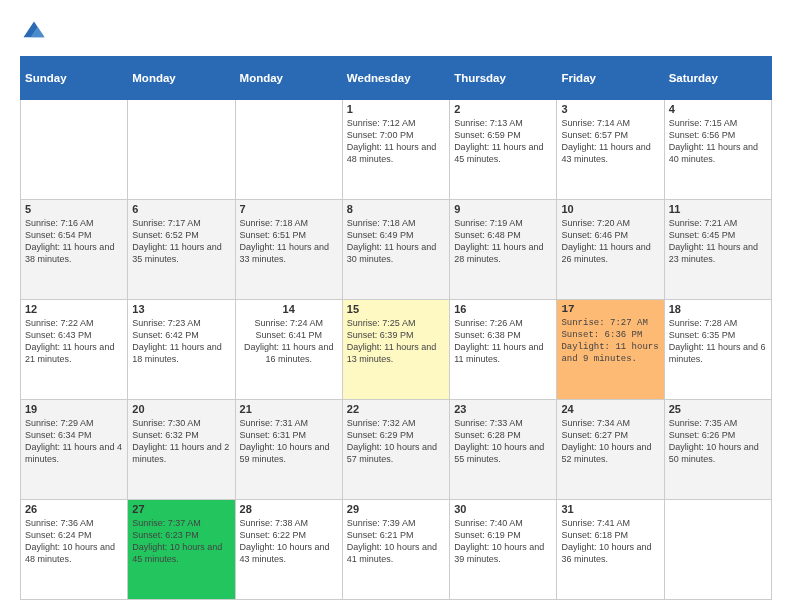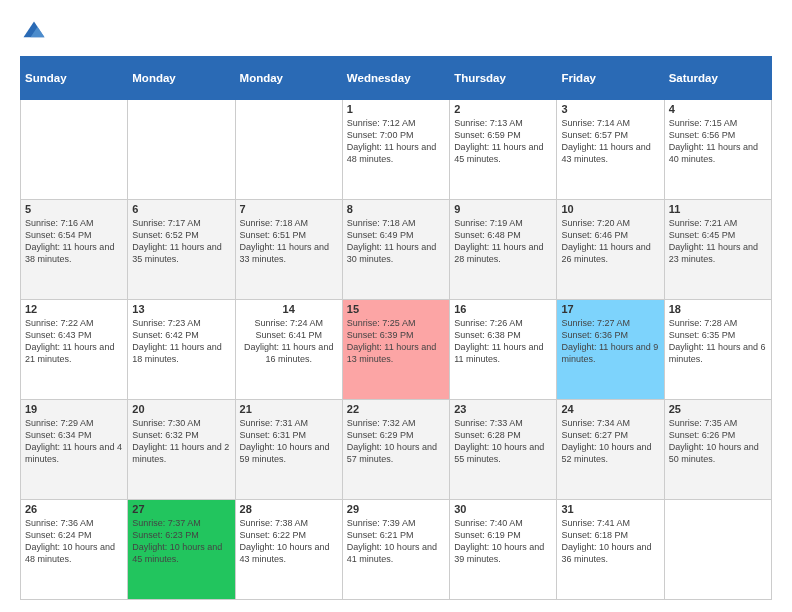--- a/index.html
+++ b/index.html
@@ -235,35 +235,35 @@
 Daylight: 11 hours
 and 18 minutes.</div>
           </td>
           <td style="background: rgb(255, 255, 255); text-align: center;">
             <span class="day-num">14</span>
             <div class="day-info">Sunrise: 7:24 AM
 Sunset: 6:41 PM
 Daylight: 11 hours
 and 16 minutes.</div>
           </td>
-          <td style="background: #fca5a5; margin-left: 17px;">
+          <td style="background: #fef9c3; margin-left: 17px;">
             <span class="day-num">15</span>
             <div class="day-info">Sunrise: 7:25 AM
 Sunset: 6:39 PM
 Daylight: 11 hours
 and 13 minutes.</div>
           </td>
           <td style="background: rgb(255, 255, 255);">
             <span class="day-num">16</span>
             <div class="day-info">Sunrise: 7:26 AM
 Sunset: 6:38 PM
 Daylight: 11 hours
 and 11 minutes.</div>
           </td>
-          <td style="background: #7dd3fc;">
+          <td style="background: #fdba74; font-family: Liberation Mono, monospace;">
             <span class="day-num">17</span>
             <div class="day-info">Sunrise: 7:27 AM
 Sunset: 6:36 PM
 Daylight: 11 hours
 and 9 minutes.</div>
           </td>
           <td style="background: rgb(255, 255, 255);">
             <span class="day-num">18</span>
             <div class="day-info">Sunrise: 7:28 AM
 Sunset: 6:35 PM

